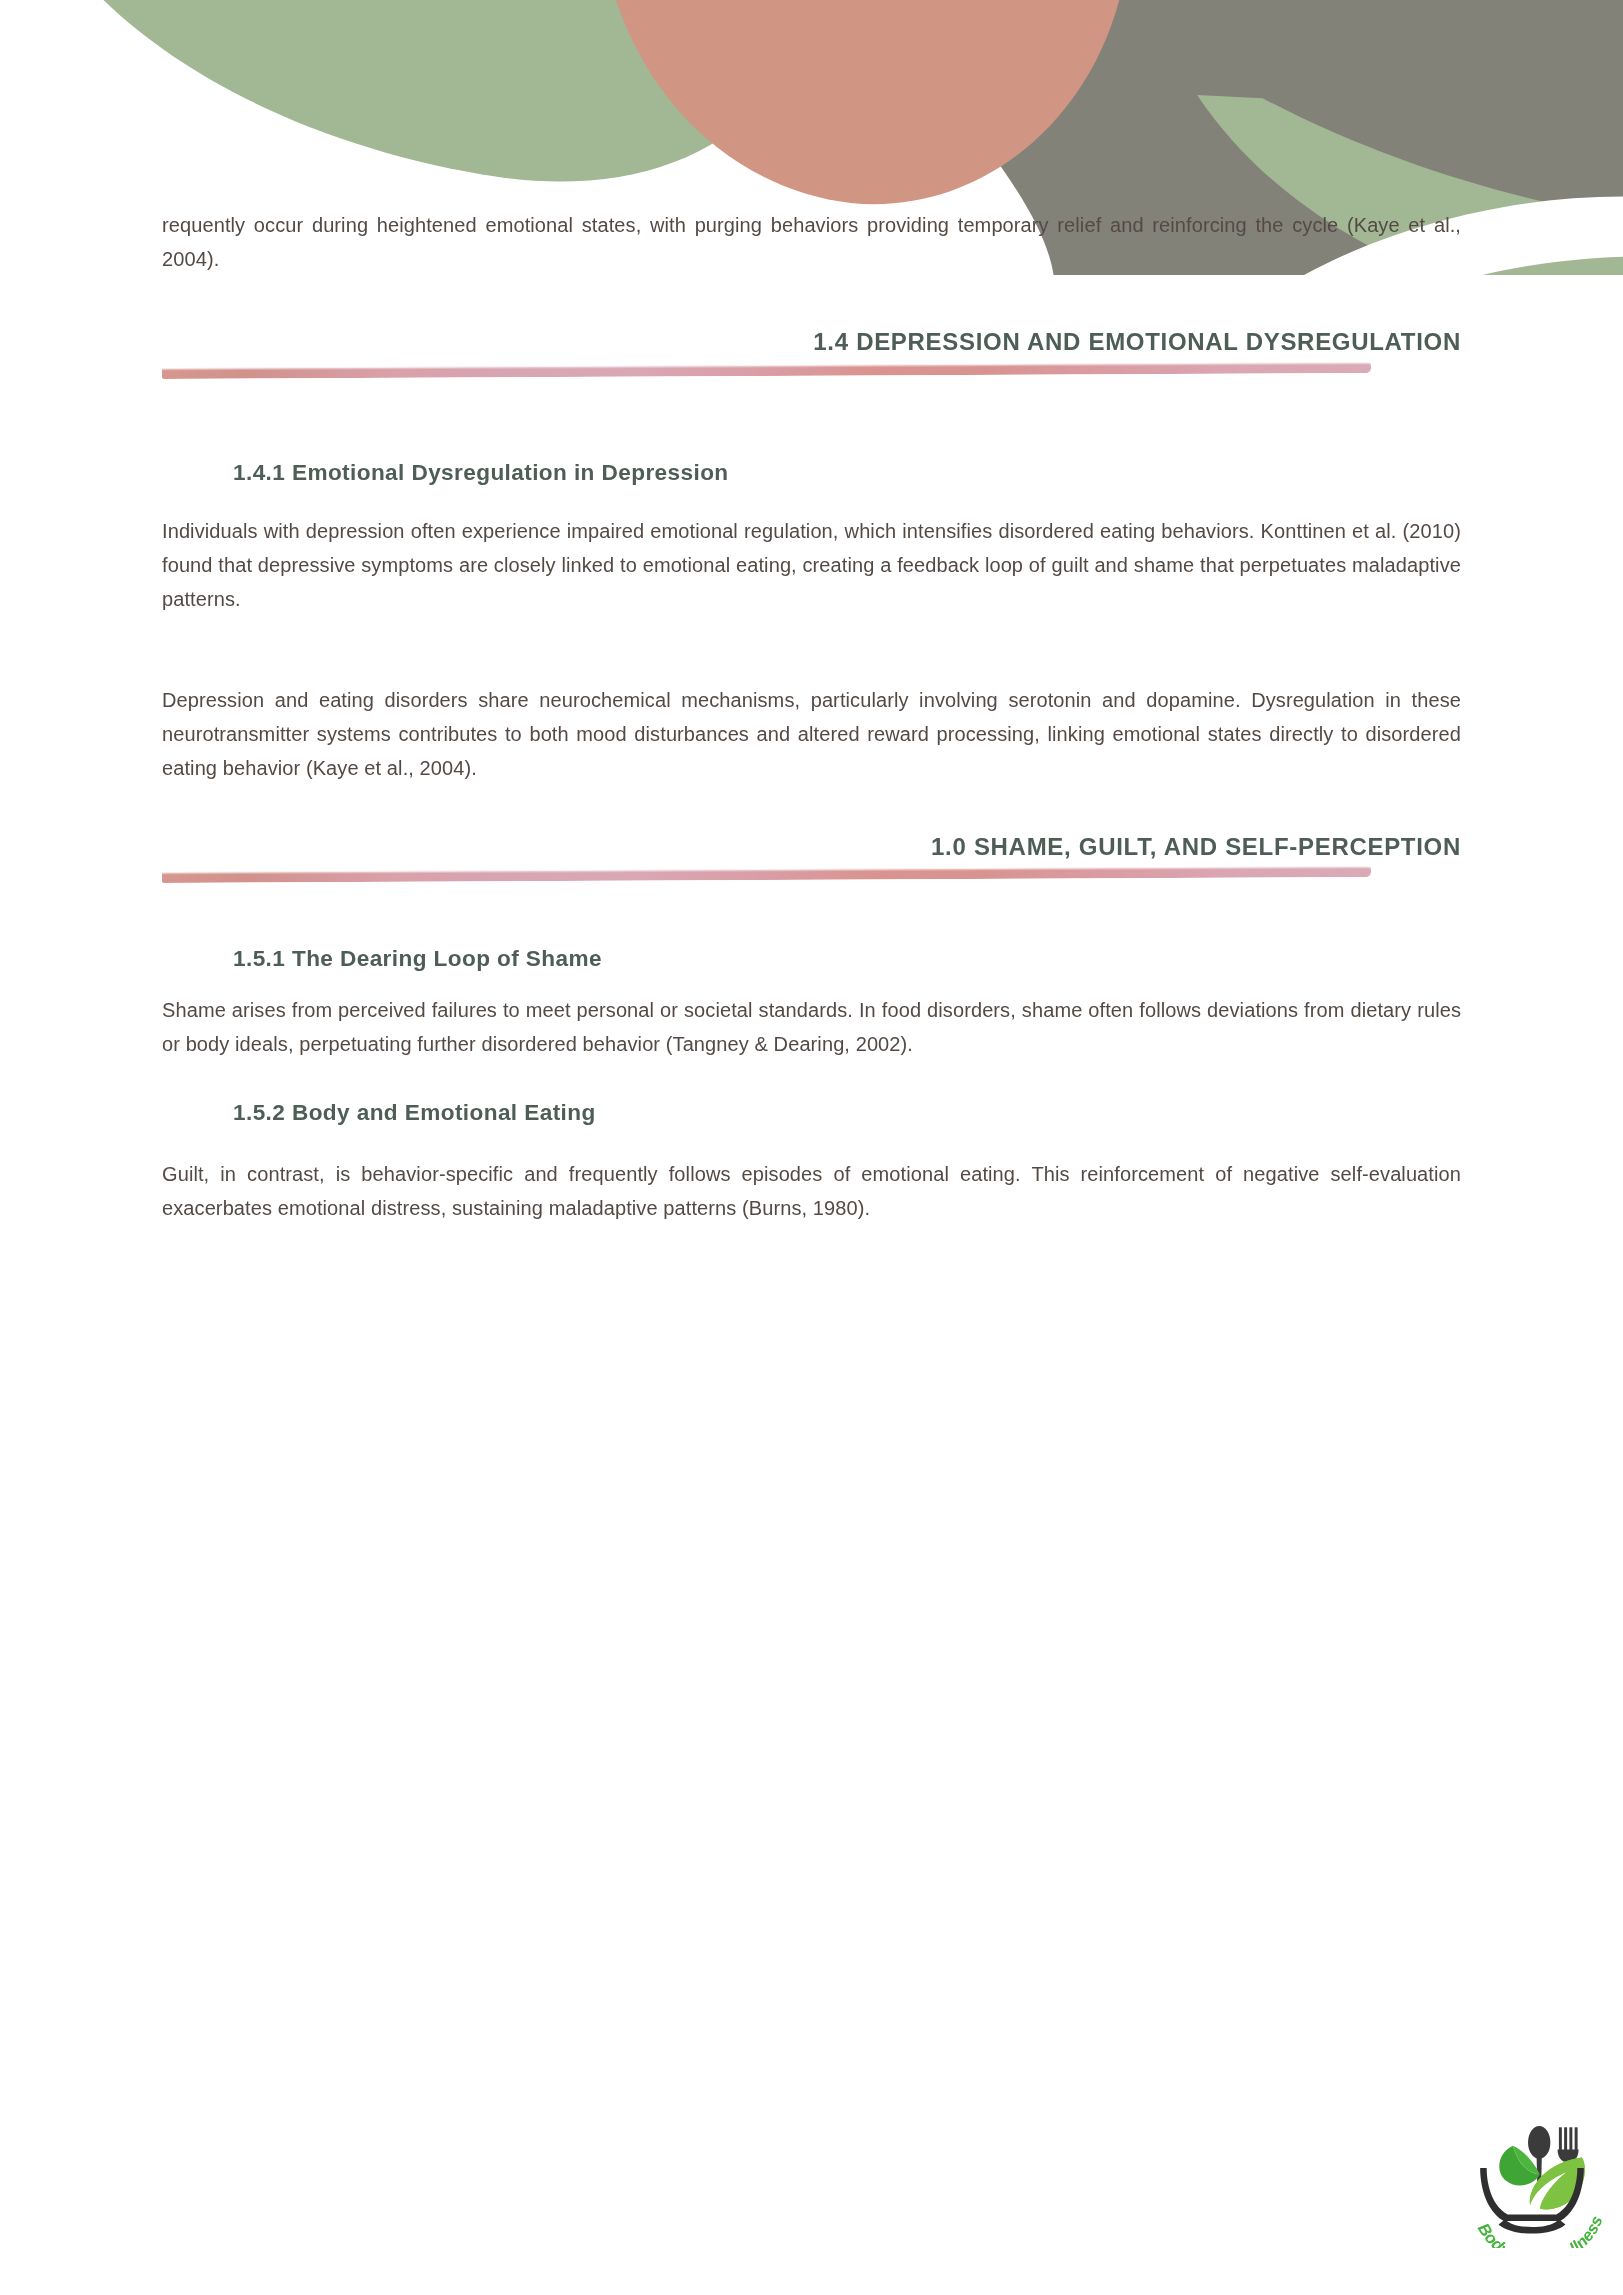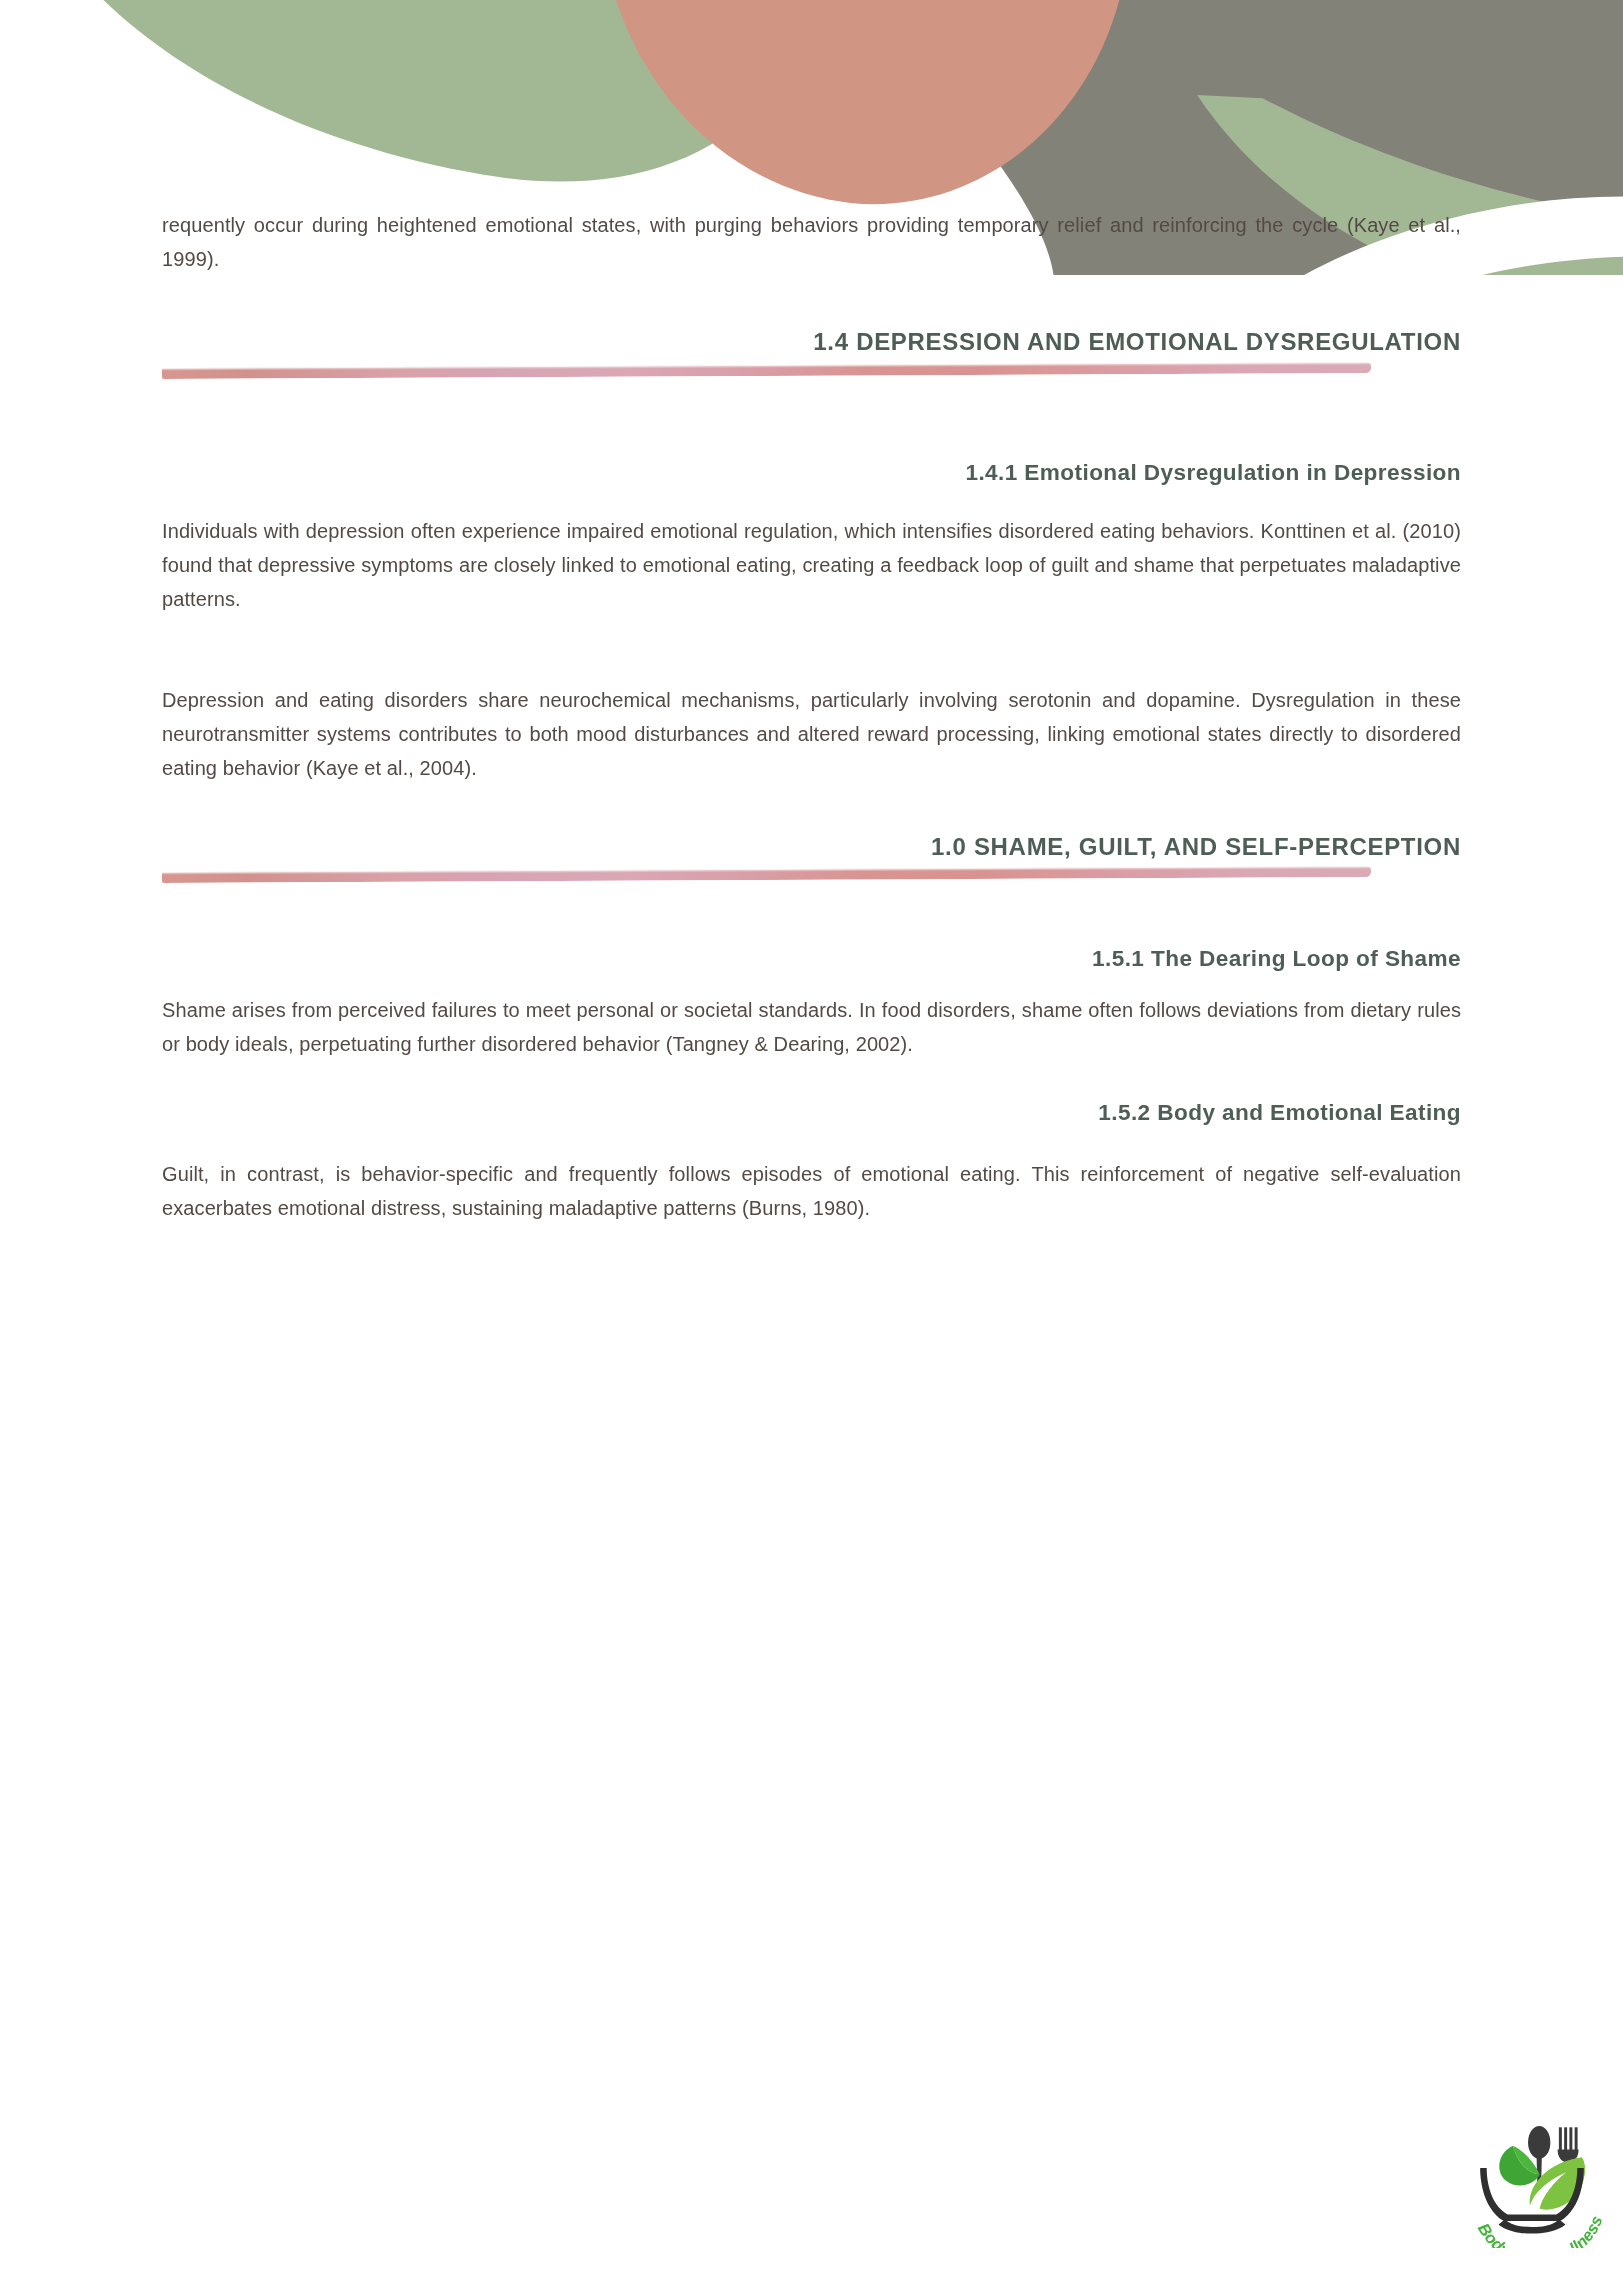--- a/index.html
+++ b/index.html
@@ -79,21 +79,20 @@
   }
 
   .h3 {
     color: #4e5e56;
     font-size: 22.6px;
     font-weight: bold;
     letter-spacing: 0.4px;
     margin: 0;
     padding-left: 71px;
     line-height: 1.3;
-    text-align: right;
   }
 
   
   .sp-a { height: 51px; }   
   .sp-b { height: 41px; }   
   .sp-c { height: 38px; }   
   .sp-d { height: 27.5px; }   
   .sp-e { height: 39px; }   
   .sp-f { height: 47px; }   
   .sp-g { height: 33px; }   
@@ -129,21 +128,21 @@
         C2230,445 2340,470 2481,478 L2481,330 C2330,310 2120,250 1930,150 Z" fill="#a2b793"></path>
 
   <path d="M2481,300 C2280,300 2080,360 1940,452
         C1870,498 1820,540 1790,560 L1960,560 C2080,470 2250,400 2481,392 Z" fill="#ffffff"></path>
 </svg>
 
 <div id="doc-column">
 
   <div style="height:208px"></div>
 
-  <p class="para">requently occur during heightened emotional states, with purging behaviors providing temporary relief and reinforcing the cycle (Kaye et al., 1999).</p>
+  <p class="para">requently occur during heightened emotional states, with purging behaviors providing temporary relief and reinforcing the cycle (Kaye et al., 2004).</p>
 
   <div class="sp-a"></div>
 
   <div class="h2-wrap">
     <h2 class="h2">1.4 DEPRESSION AND EMOTIONAL DYSREGULATION</h2>
     <div class="rule"></div>
   </div>
 
   <div class="sp-b"></div>
 

